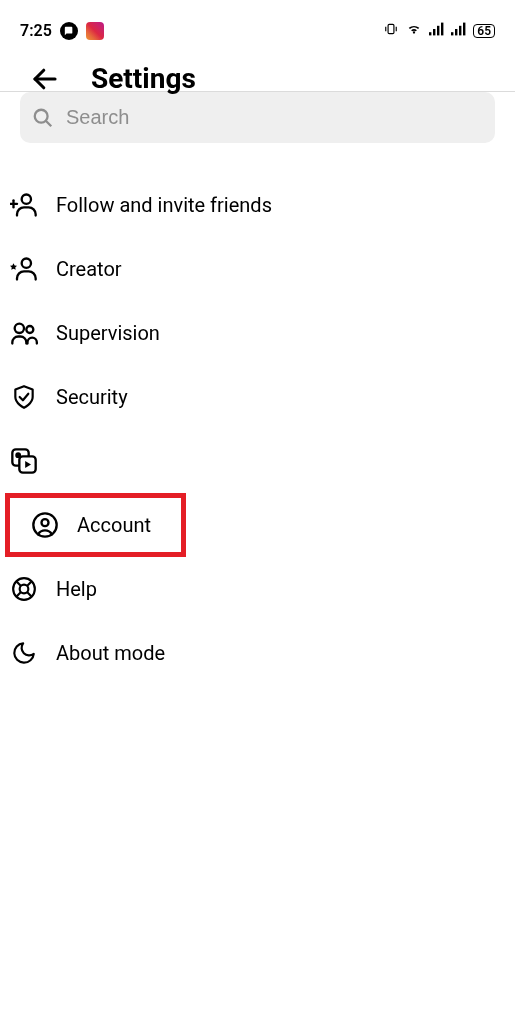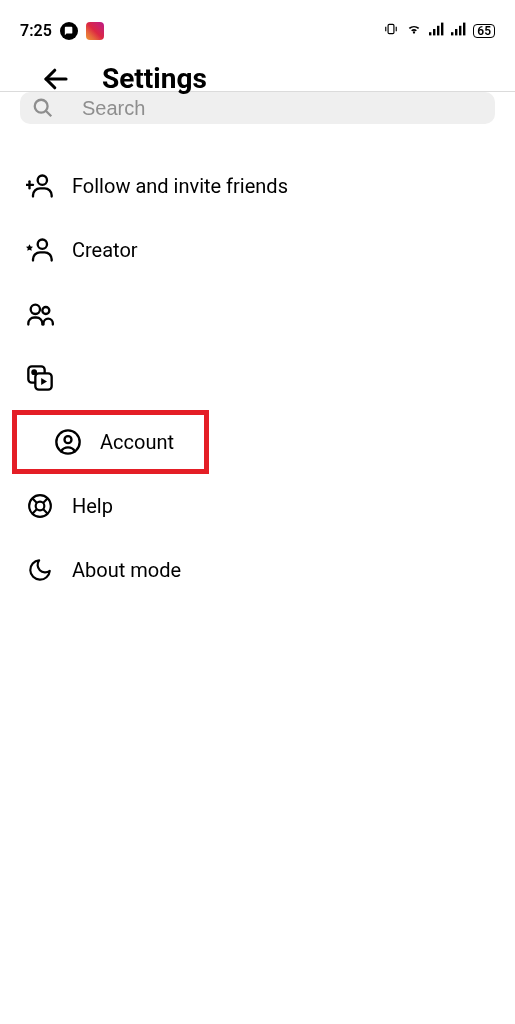--- a/index.html
+++ b/index.html
@@ -62,44 +62,44 @@
       padding: 0 3px;
       font-size: 12px;
       font-weight: 600;
       display: flex;
       align-items: center;
       height: 14px;
     }
     .header {
       display: flex;
       align-items: center;
-      padding: 22px 20px 18px 40px;
+      padding: 22px 20px 18px 29px;
       gap: 30px;
     }
     .back-arrow {
       width: 32px;
       height: 32px;
       display: flex;
       align-items: center;
       justify-content: center;
       cursor: pointer;
     }
     .page-title {
       font-size: 28px;
       font-weight: 700;
     }
     .search-container {
       margin: 0 20px 0 20px;
       background: #efefef;
       border-radius: 10px;
-      height: 32px;
+      height: 51px;
       display: flex;
       align-items: center;
       padding: 0 12px;
-      gap: 28px;
+      gap: 12px;
     }
     .search-icon {
       width: 22px;
       height: 22px;
       color: #8e8e8e;
     }
     .search-input {
       border: none;
       background: transparent;
       font-size: 20px;
@@ -114,28 +114,28 @@
       height: 1px;
       background: #dbdbdb;
       margin-top: -22px;
     }
     .menu-list {
       padding-top: 30px;
     }
     .menu-item {
       display: flex;
       align-items: center;
-      padding: 18px 26px;
+      padding: 18px 10px;
       gap: 18px;
       cursor: pointer;
     }
     .menu-item.highlighted {
       border: 5px solid #e41e26;
-      padding: 13px 37px;
-      margin-left: 12px;
+      padding: 13px 21px;
+      margin-left: 5px;
       width: fit-content;
       padding-right: 30px;
     }
     .menu-icon {
       width: 28px;
       height: 28px;
       display: flex;
       align-items: center;
       justify-content: center;
       flex-shrink: 0;
@@ -244,22 +244,32 @@
 
   <div class="menu-item">
     <span class="menu-icon">
       <svg width="28" height="28" viewBox="0 0 24 24" fill="none" stroke="#000" stroke-width="2" stroke-linecap="round">
           <circle cx="8" cy="8" r="4"></circle>
           <circle cx="17" cy="9" r="3"></circle>
           <path d="M2 21v-1a5 5 0 015-5h2a5 5 0 015 5v1"></path>
           <path d="M15 21v-1a4 4 0 014-4h0a4 4 0 014 4v1"></path>
         </svg>
     </span>
-  </div>
-
+    <span class="menu-label">Supervision</span>
+  </div>
+
+  <div class="menu-item">
+    <span class="menu-icon">
+      <svg width="26" height="28" viewBox="0 0 24 24" fill="none" stroke="#000" stroke-width="2" stroke-linecap="round" stroke-linejoin="round">
+          <path d="M12 22s8-4 8-10V5l-8-3-8 3v7c0 6 8 10 8 10z"></path>
+          <polyline points="8 12 11 15 16 9"></polyline>
+        </svg>
+    </span>
+    <span class="menu-label">Security</span>
+  </div>
 
   <div class="menu-item">
     <span class="menu-icon">
       <svg width="28" height="28" viewBox="0 0 24 24" fill="none" stroke="#000" stroke-width="2" stroke-linecap="round" stroke-linejoin="round">
           <rect x="2" y="2" width="14" height="14" rx="3"></rect>
           <circle cx="7" cy="7" r="1.5" fill="#000"></circle>
           <rect x="8" y="8" width="14" height="14" rx="3" fill="#fff"></rect>
           <polygon points="13,12 13,18 18,15" fill="#000" stroke="none"></polygon>
         </svg>
     </span>

